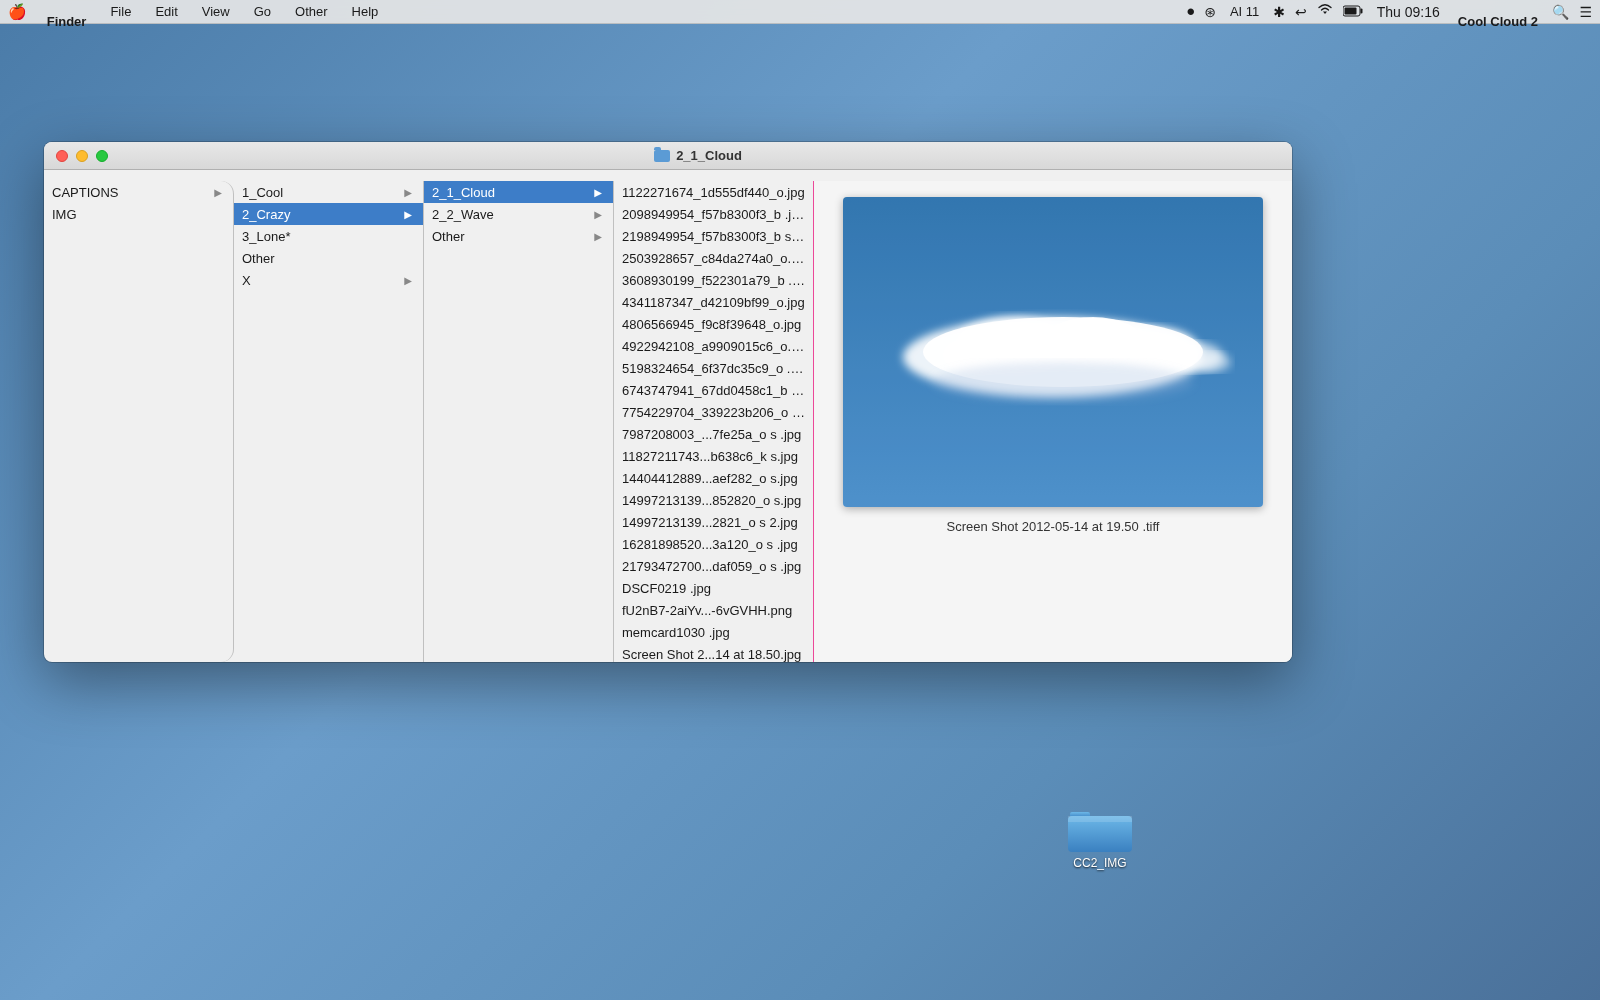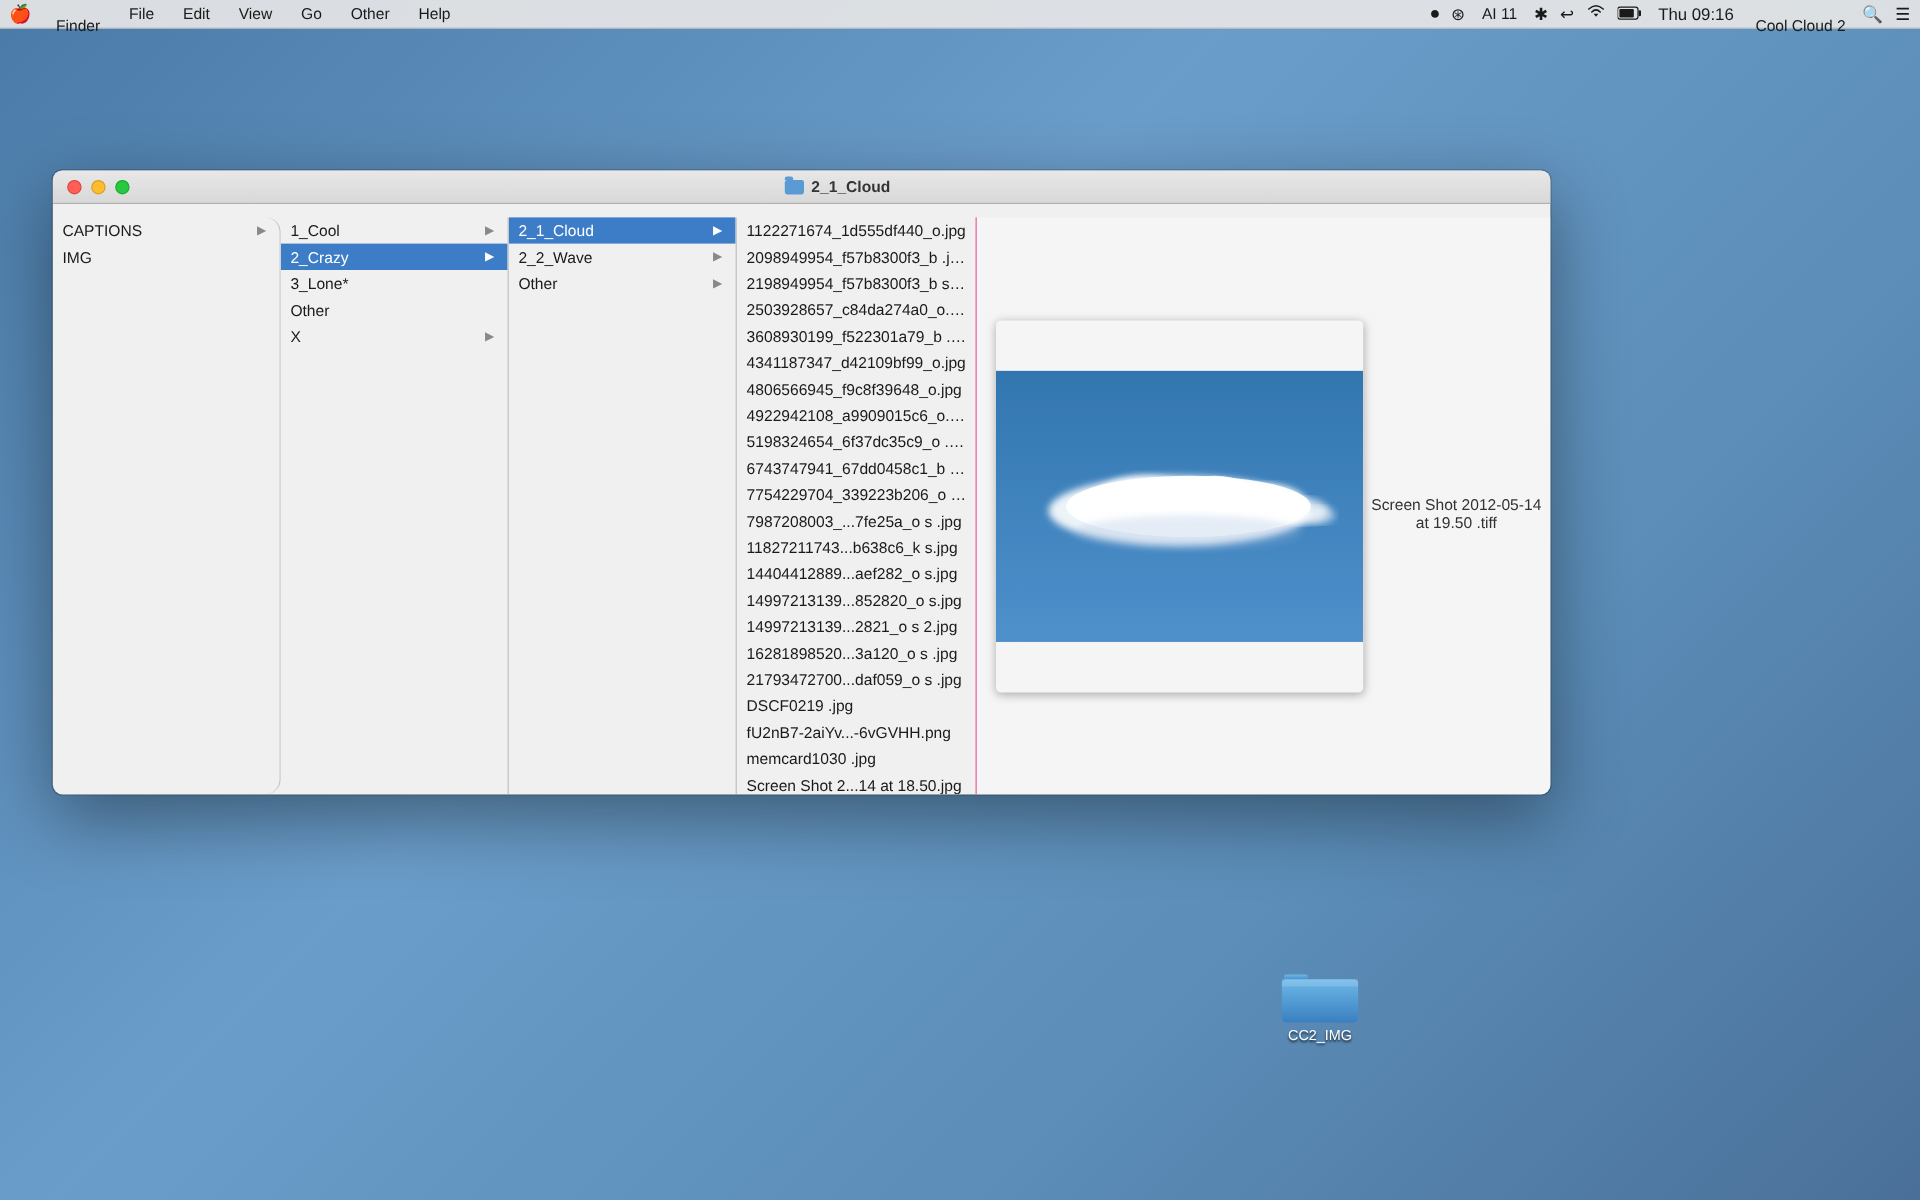--- a/index.html
+++ b/index.html
@@ -51,21 +51,21 @@
 
     .menubar-item {
       font-size: 13px;
       font-weight: 500;
       color: #1a1a1a;
       cursor: pointer;
       padding: 0 4px;
     }
 
     .menubar-item.bold {
-      font-weight: 400;
+      font-weight: 700;
       margin-top: 20px;
     }
 
     .menubar-right {
       margin-left: auto;
       display: flex;
       align-items: center;
       gap: 10px;
       font-size: 12px;
       color: #1a1a1a;
@@ -219,21 +219,21 @@
     }
 
     .col-files::-webkit-scrollbar { width: 8px; }
     .col-files::-webkit-scrollbar-track { background: #f0f0f0; }
     .col-files::-webkit-scrollbar-thumb { background: #c0c0c0; border-radius: 4px; }
 
     
     .preview-pane {
       flex: 1;
       display: flex;
-      flex-direction: row;
+      flex-direction: column;
       align-items: center;
       background: #f5f5f5;
       padding: 16px;
     }
 
     .preview-image {
       width: 420px;
       height: 310px;
       border-radius: 4px;
       overflow: hidden;

